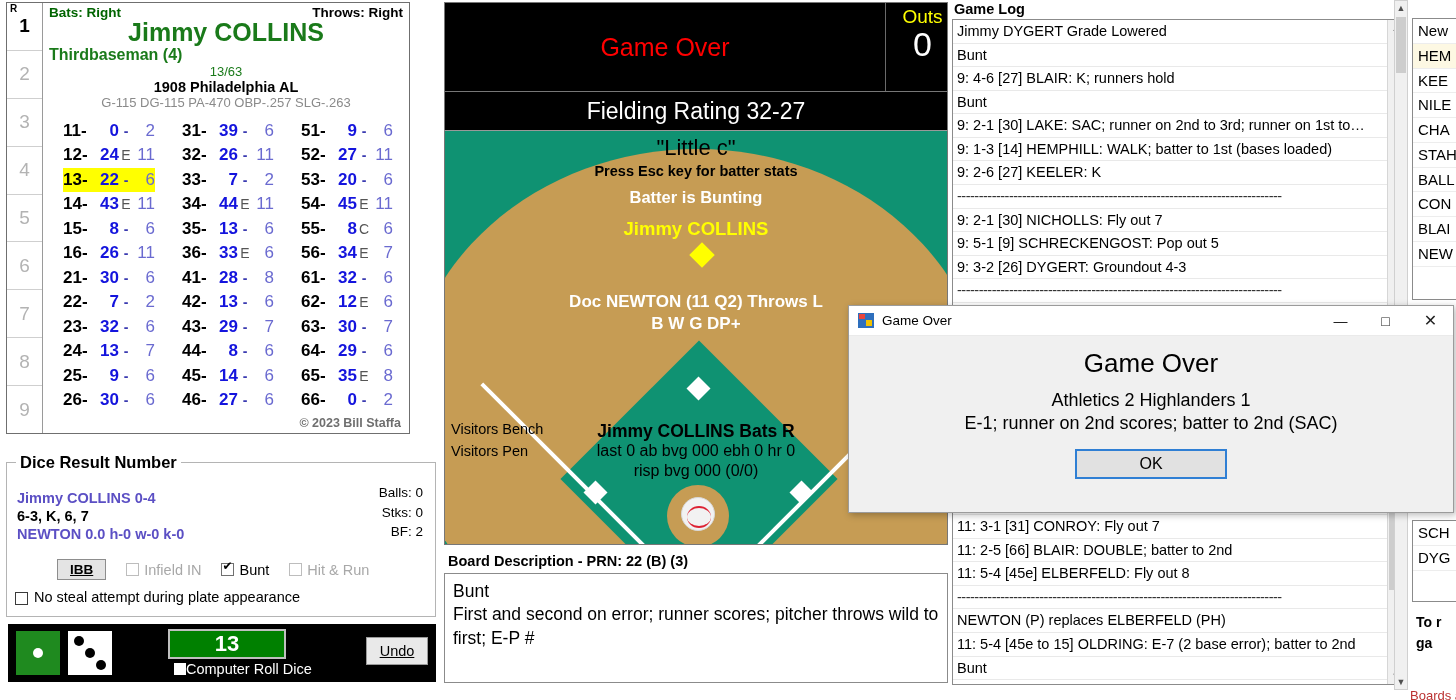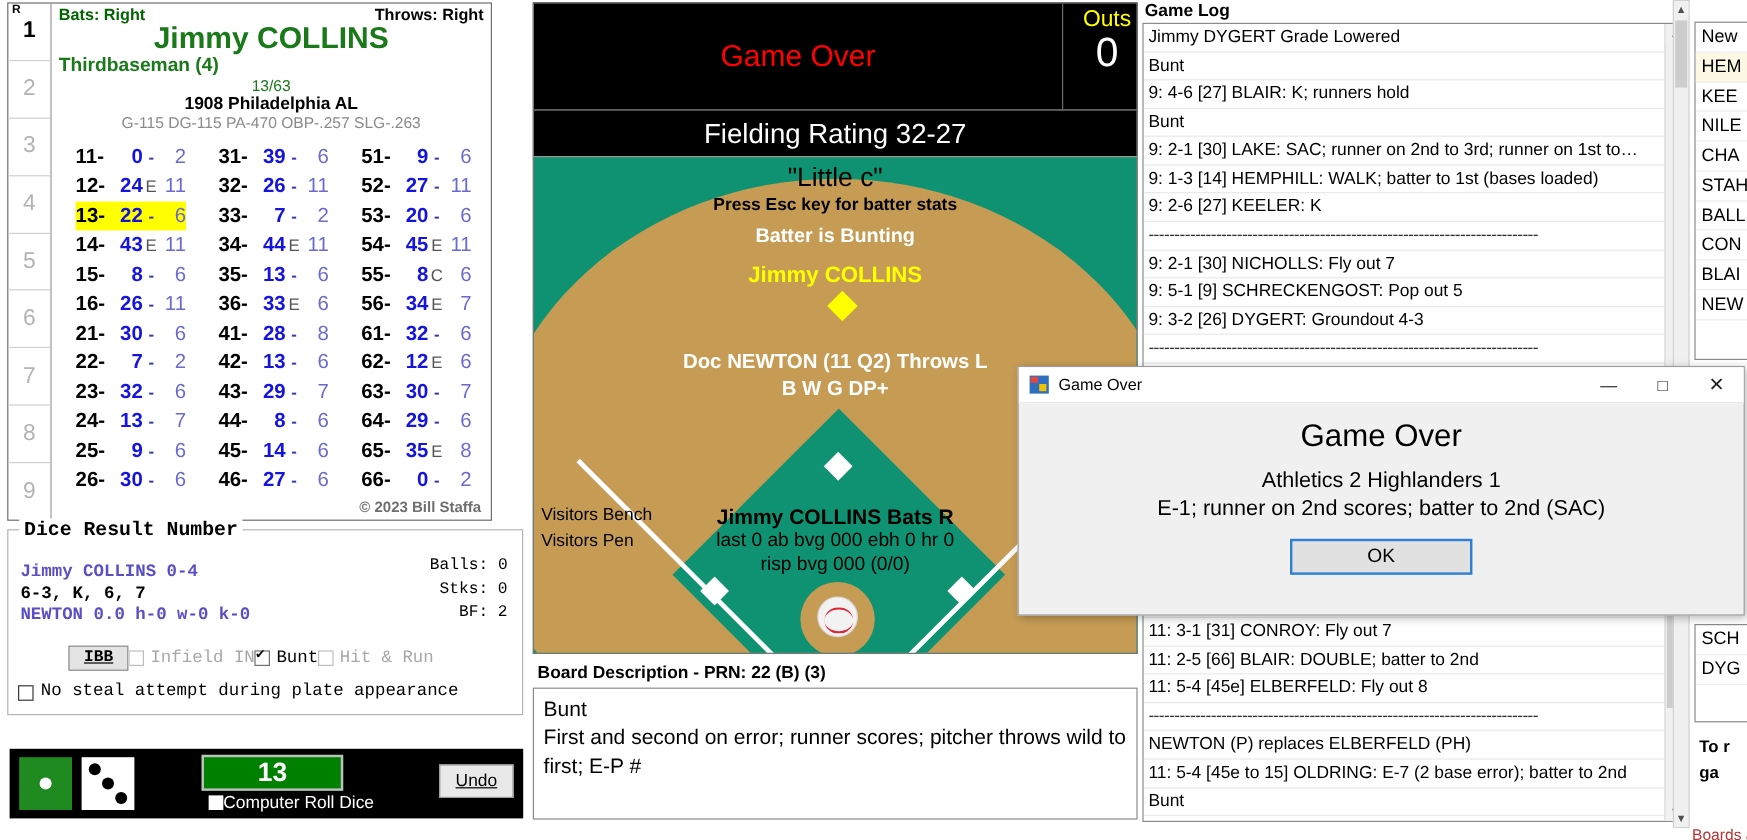--- a/index.html
+++ b/index.html
@@ -55,32 +55,32 @@
   .grid-row.hl { background: #ffff00; }
   .g-key { color: #000; font-weight: bold; display: inline-block; width: 30px; }
   .g-val { color: #1414dd; font-weight: bold; display: inline-block; width: 26px; text-align: right; }
   .g-mid { color: #555; display: inline-block; width: 14px; text-align: center; font-size: 14px; }
   .g-mid.plain { color: #3a3ab0; font-weight: bold; }
   .g-third { color: #6a6ad0; display: inline-block; width: 22px; text-align: right; }
   .copyright { position: absolute; right: 8px; bottom: 3px; font-size: 12.5px; color: #6f6f6f; font-weight: bold; }
 
   
   #dice-panel {
-    position: absolute; left: 6px; top: 441px; width: 430px; height: 155px;
-    border: 1px solid #b4b4b4; background: #fff; font-family: Liberation Mono, monospace;
+    position: absolute; left: 6px; top: 462px; width: 430px; height: 155px;
+    border: 1px solid #b4b4b4; background: #fff;
   }
   #dice-panel .grp-title {
     position: absolute; left: 9px; top: -10px; background: #fff; padding: 0 4px;
     font-size: 16.5px; font-weight: bold; color: #000;
   }
   .dice-line1 { position: absolute; left: 10px; top: 27px; font-size: 14.5px; font-weight: bold; color: #5b4fc4; }
   .dice-line2 { position: absolute; left: 10px; top: 45px; font-size: 14.5px; font-weight: bold; color: #000; }
   .dice-line3 { position: absolute; left: 10px; top: 63px; font-size: 14.5px; font-weight: bold; color: #5b4fc4; }
   .count-box { position: absolute; right: 12px; top: 20px; text-align: right; font-size: 13.5px; color: #000; line-height: 1.45; }
-  #action-row { position: absolute; left: 50px; top: 96px; display: flex; align-items: center; font-size: 14px; }
+  #action-row { position: absolute; left: 50px; top: 96px; display: flex; align-items: center; gap: 20px; font-size: 14px; }
   .ibb-btn {
     border: 1px solid #8d8d8d; background: #e4e4e4; padding: 2px 12px;
     font-size: 13.5px; color: #000; font-weight: bold;
   }
   .ibb-btn u { text-decoration: underline; }
   .chk { display: inline-flex; align-items: center; gap: 5px; font-size: 14.5px; }
   .chk .box {
     width: 13px; height: 13px; border: 1px solid #707070; background: #fff;
     display: inline-block; position: relative;
   }

